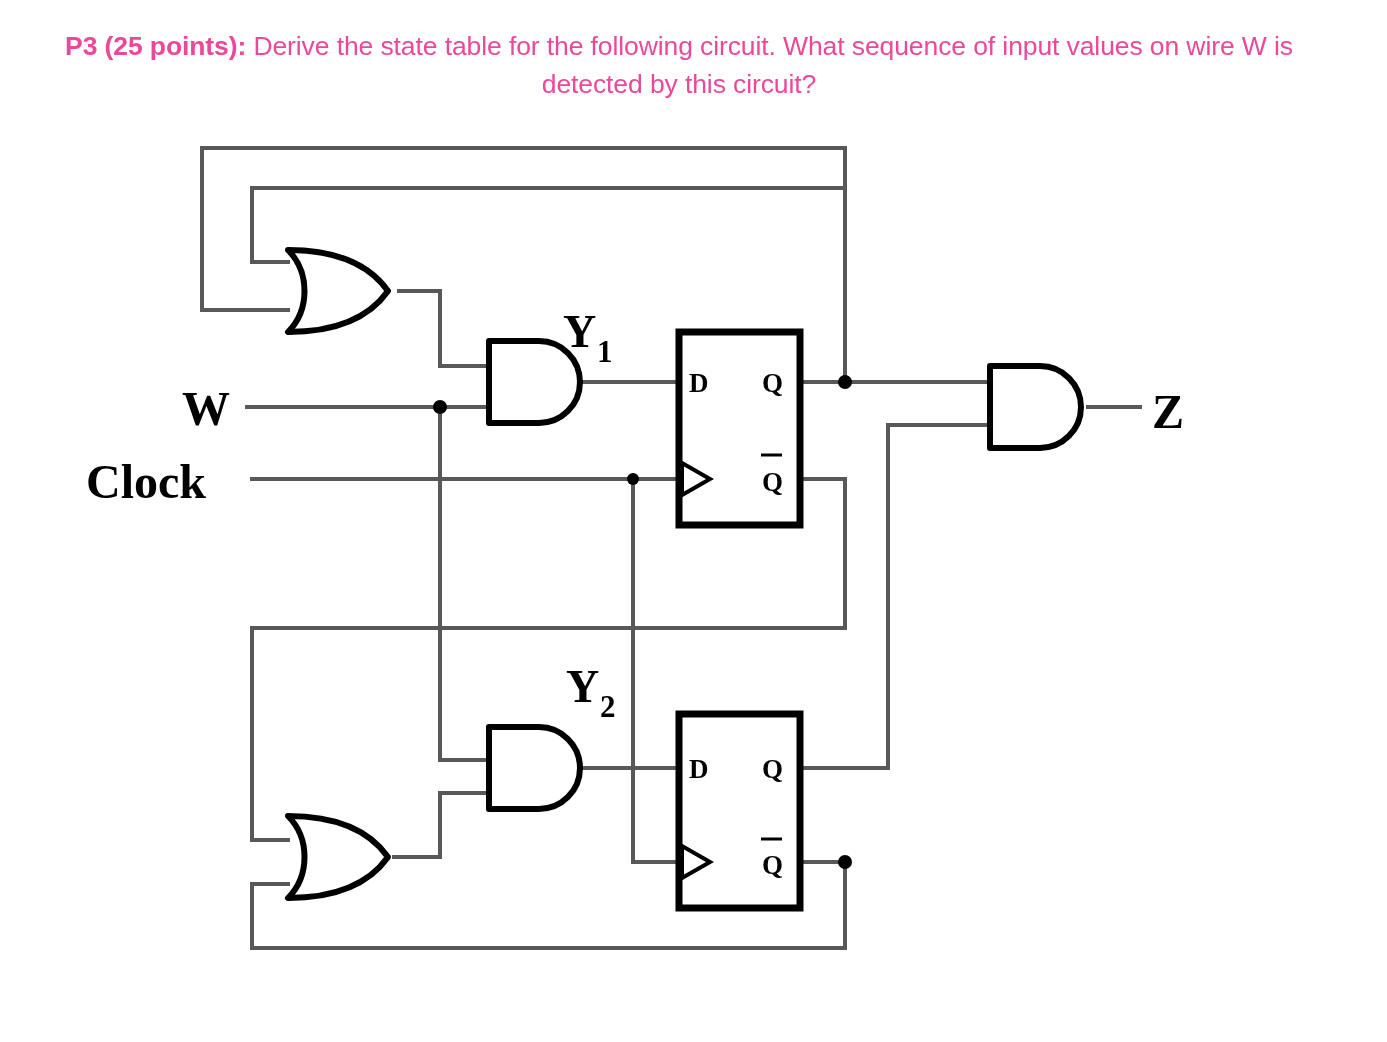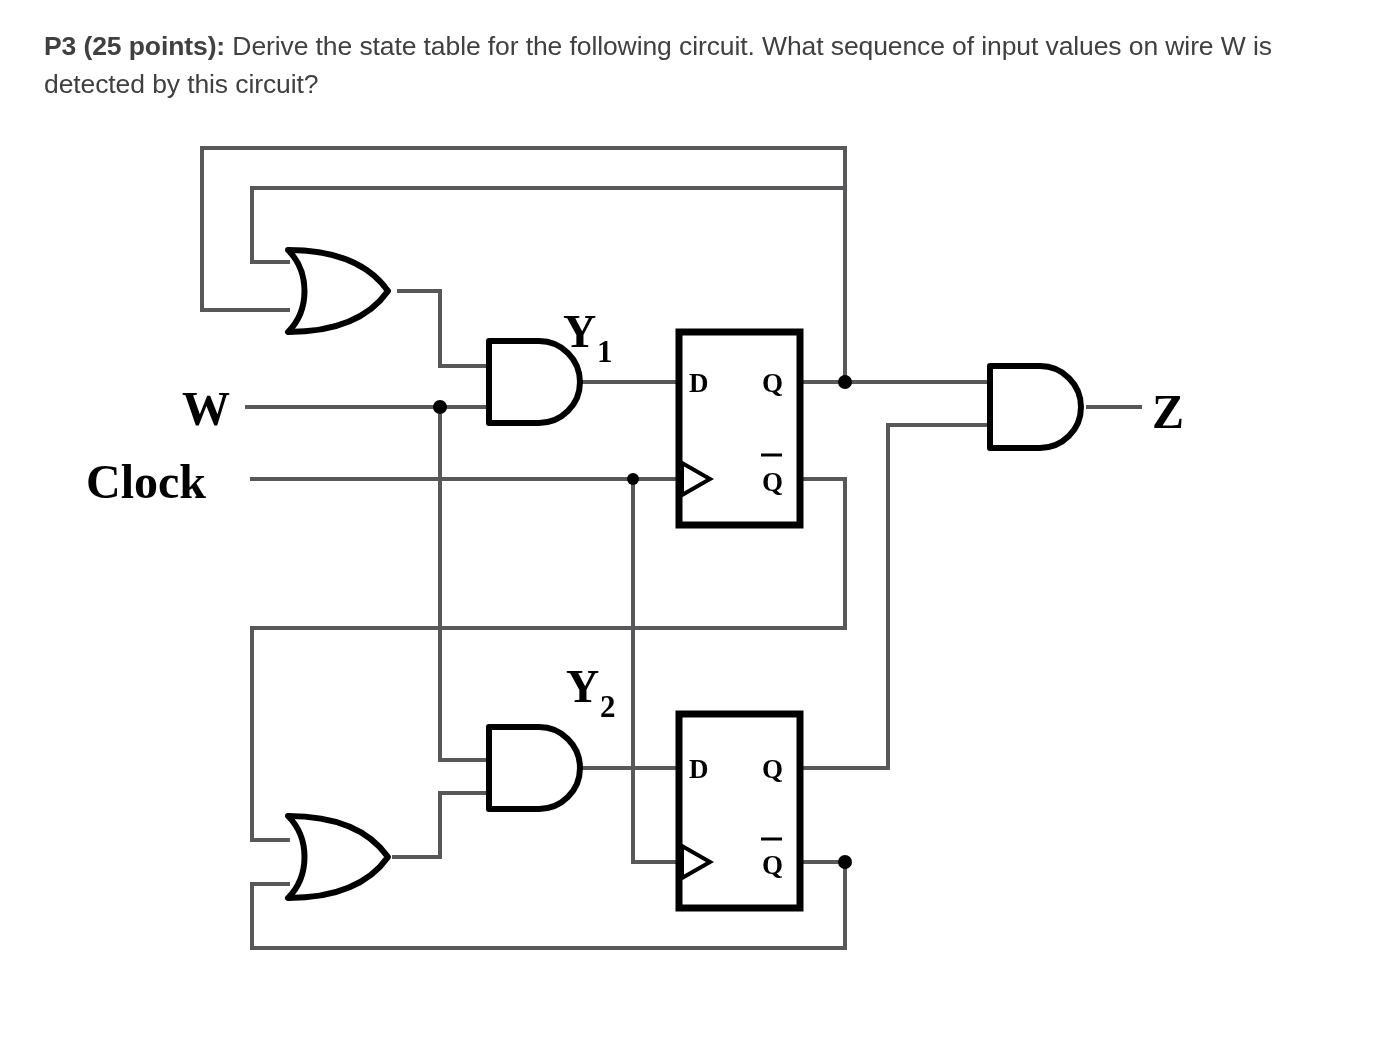--- a/index.html
+++ b/index.html
@@ -13,22 +13,23 @@
     position:relative;
   }
   #page{position:relative;width:1387px;height:1042px;}
 
   .prompt{
     position:absolute;
     left:44px; top:28px; width:1270px;
     font-family:"Liberation Sans", sans-serif;
     font-size:26.5px;
     line-height:1.42;
-    color:#404040;
+    color:#ec4899;
     letter-spacing:-0.1px;
+    text-align:center;
   }
   .prompt .lead{ font-weight:bold; }
 
   #circuit{
     position:absolute;
     left:0; top:0;
     width:1387px; height:1042px;
   }
 
   .serif-lbl{

